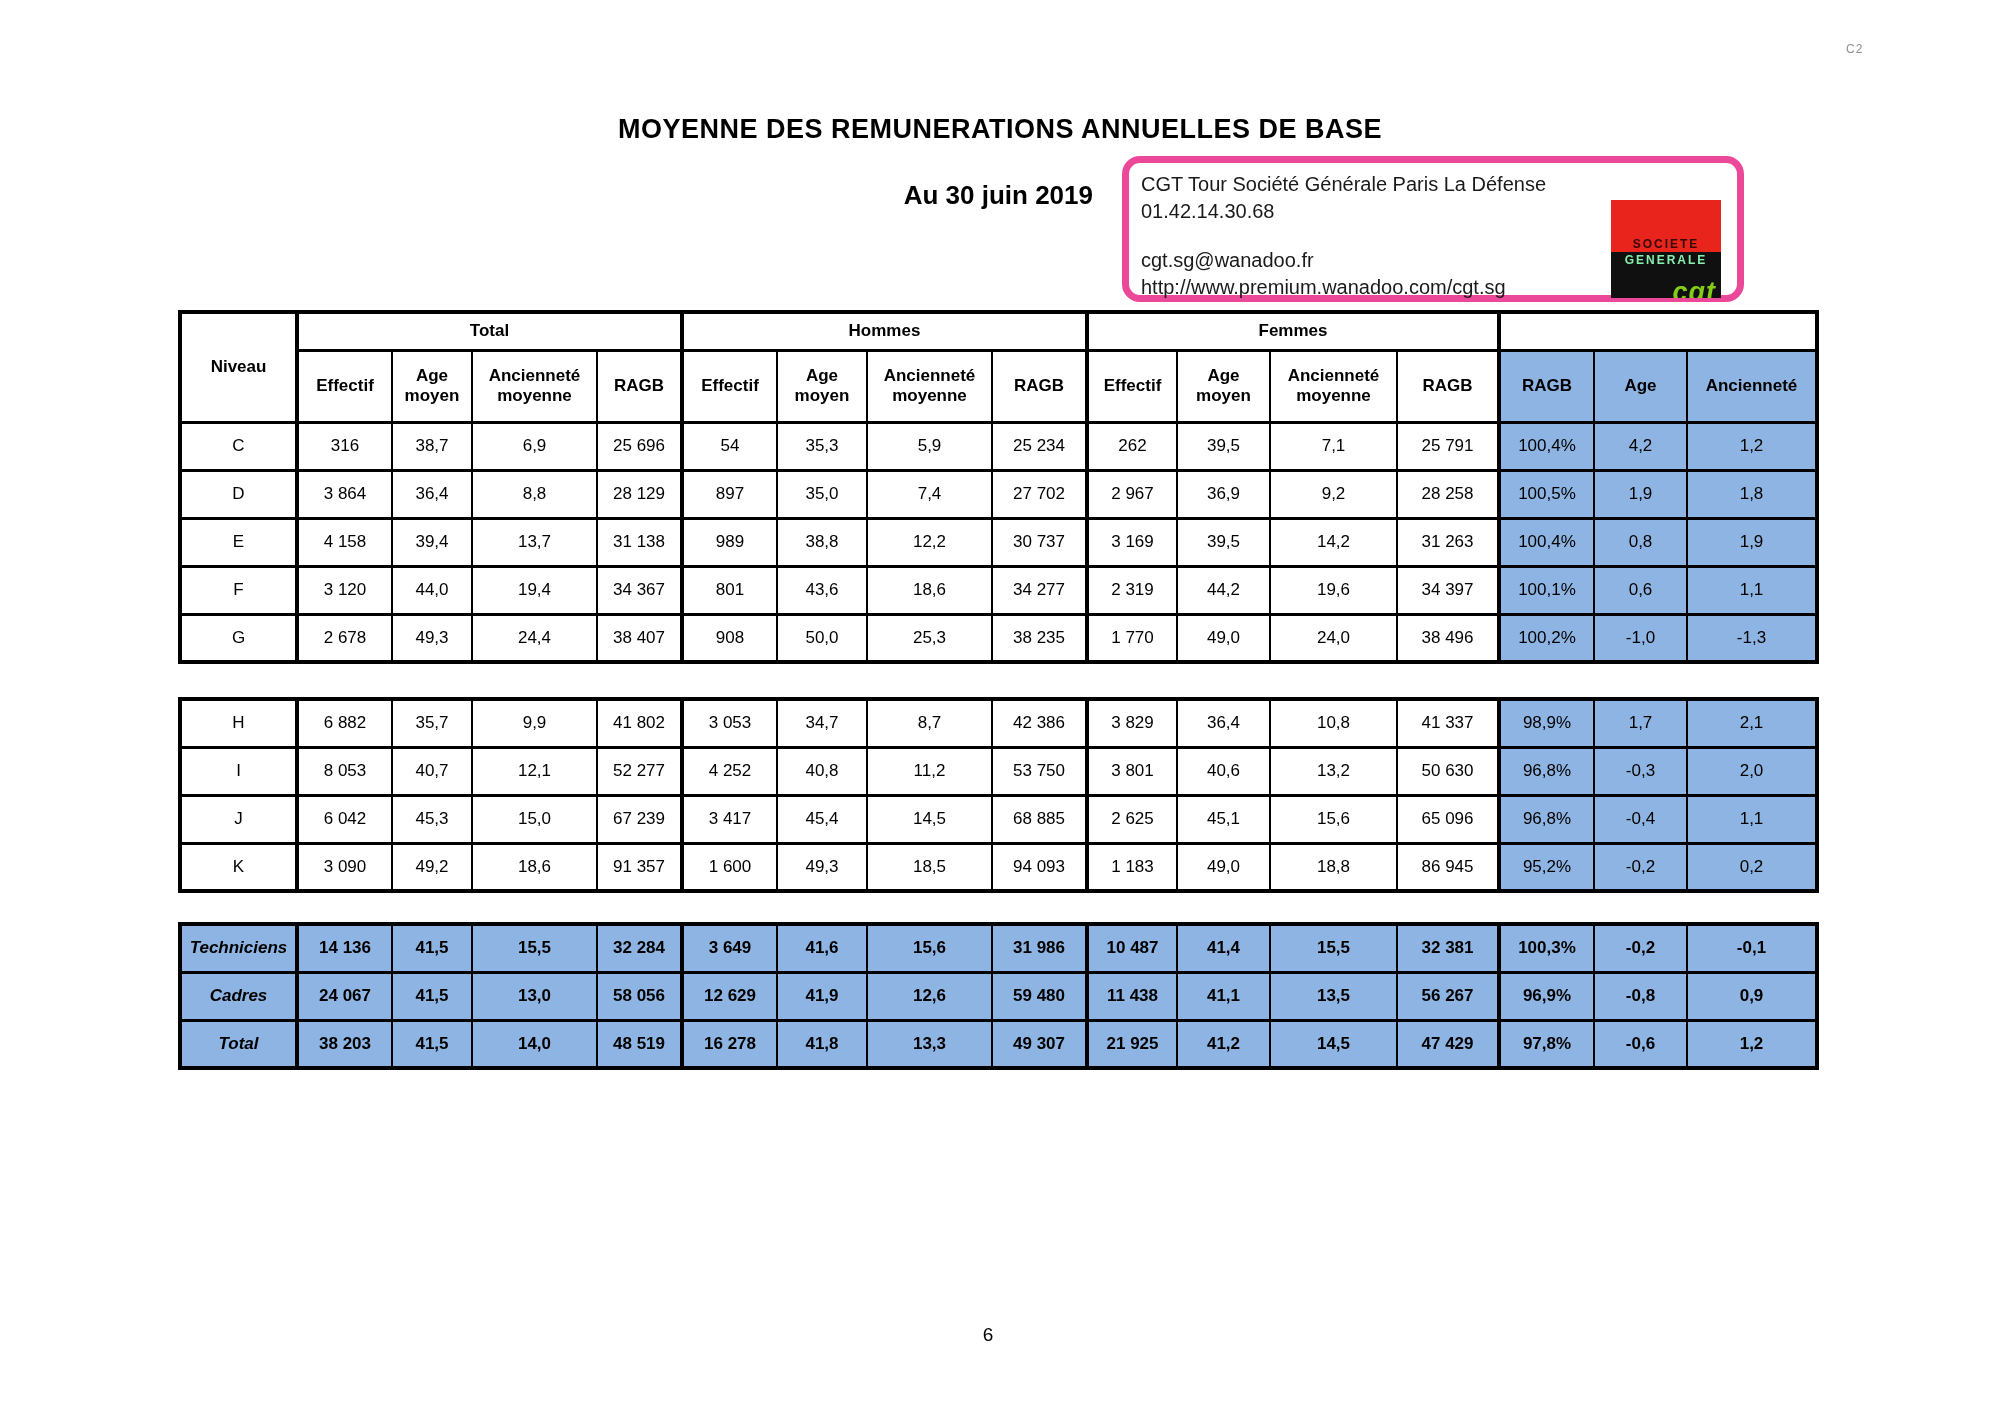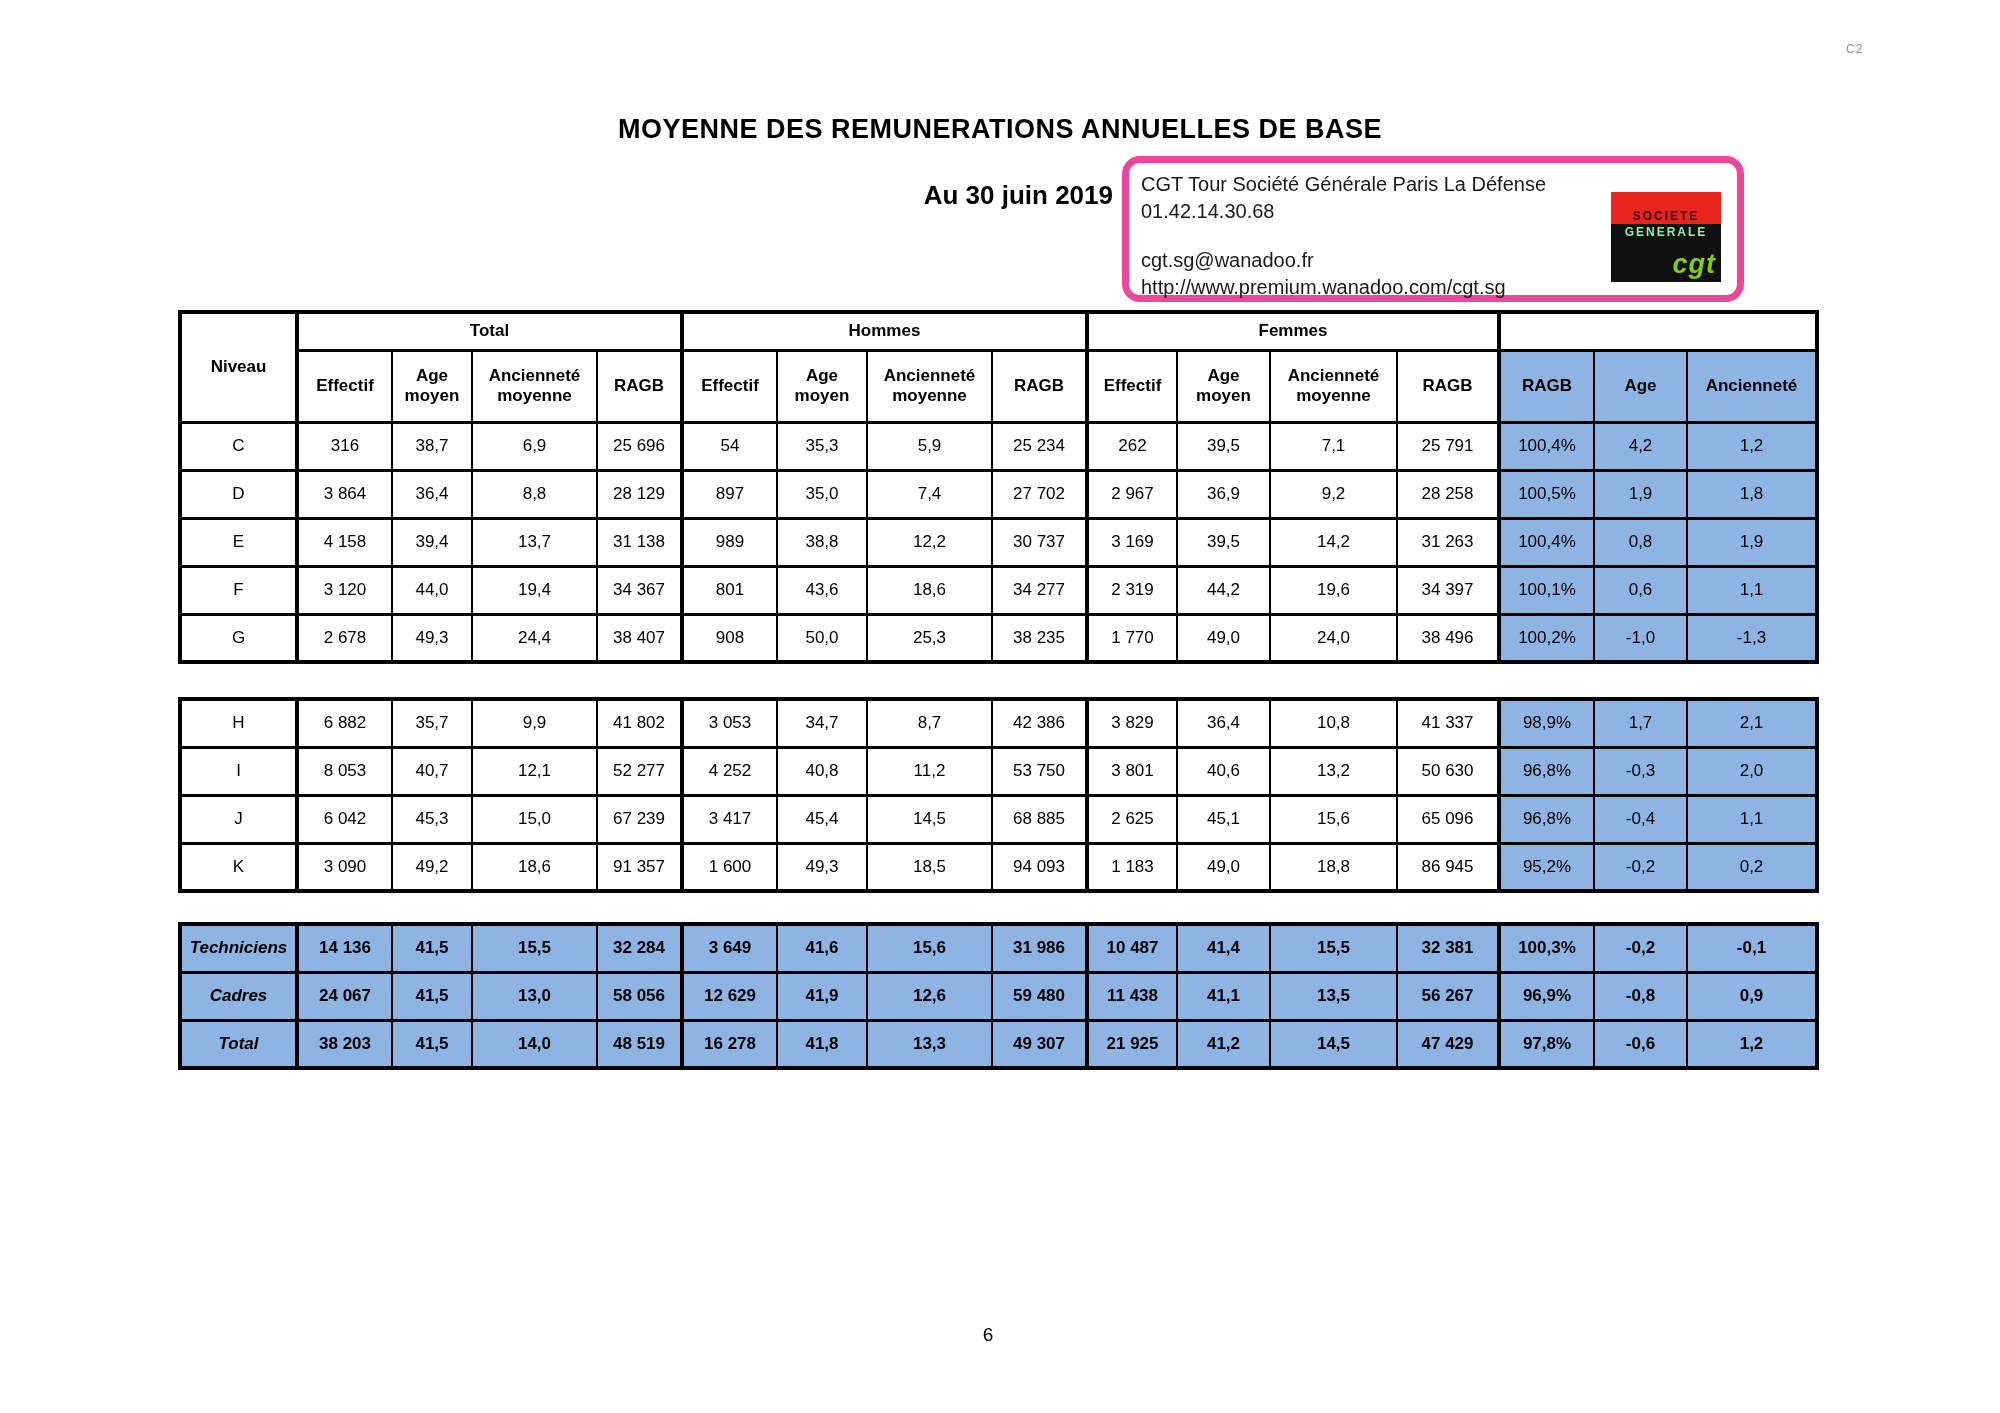--- a/index.html
+++ b/index.html
@@ -12,28 +12,28 @@
   html,body{margin:0;padding:0;}
   body{
     width:2000px;height:1413px;position:relative;background:#fff;
     font-family:"Liberation Sans","DejaVu Sans",sans-serif;color:#000;
   }
   
   .corner-mark{position:absolute;top:42px;left:1846px;font-size:12px;color:#8f8f8f;letter-spacing:1px;}
   .doc-title{position:absolute;top:114px;left:0;width:2000px;text-align:center;
     font-size:27px;font-weight:bold;letter-spacing:.5px;}
   .doc-subtitle{position:absolute;top:180px;left:0;width:1093px;text-align:right;
-    font-size:26px;font-weight:bold;margin-left:20px;}
+    font-size:26px;font-weight:bold;}
   
   .contact-box{position:absolute;top:156px;left:1122px;width:622px;height:146px;
     border:7px solid #ec4899;border-radius:18px;background:#fff;padding:8px 12px;}
   .contact-box .l{font-size:20px;color:#1a1a1a;line-height:27px;white-space:nowrap;}
   .contact-box .gap{height:22px;}
   .logo{position:absolute;top:29px;right:16px;width:110px;height:106px;overflow:hidden;}
-  .logo .red{height:32px;background:var(--logo-red);position:relative;}
+  .logo .red{height:52px;background:var(--logo-red);position:relative;margin-top:8px;}
   .logo .blk{height:58px;background:var(--logo-black);position:relative;}
   .logo .brand-top{position:absolute;left:0;right:0;bottom:1px;text-align:center;
     font-size:12px;font-weight:bold;letter-spacing:2px;color:rgba(20,5,5,.85);}
   .logo .brand-bottom{position:absolute;left:0;right:0;top:1px;text-align:center;
     font-size:12px;font-weight:bold;letter-spacing:2px;color:#86efac;}
   .logo .union{position:absolute;right:5px;bottom:2px;font-size:27px;font-weight:bold;
     font-style:italic;color:#84cc16;letter-spacing:1px;}
   
   table.rem{position:absolute;left:178px;border-collapse:collapse;table-layout:fixed;
     background:#fff;border:4px solid var(--ink);}

